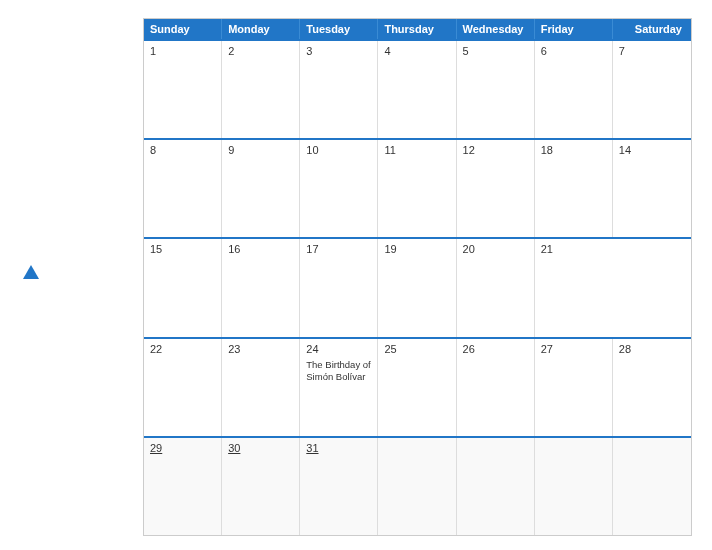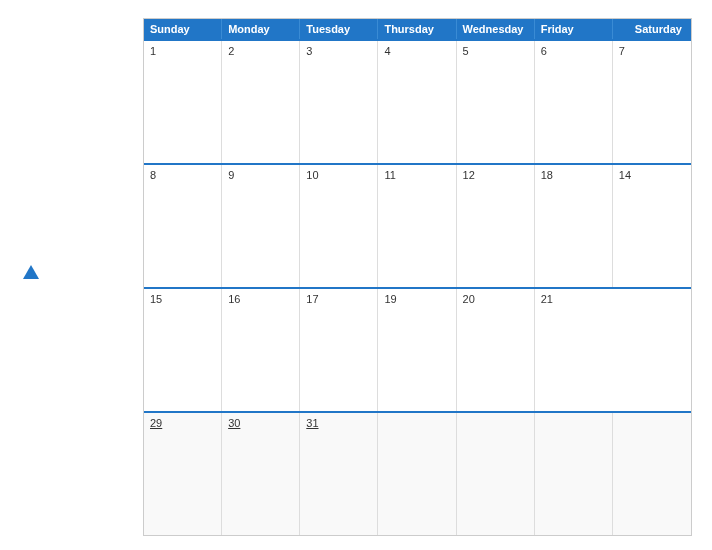--- a/index.html
+++ b/index.html
@@ -218,20 +218,44 @@
           <div class="cal-cell">
             <div class="day-num">19</div>
           </div>
           <div class="cal-cell">
             <div class="day-num">20</div>
           </div>
           <div class="cal-cell">
             <div class="day-num">21</div>
           </div>
         </div>
+        <div class="cal-week">
+          <div class="cal-cell">
+            <div class="day-num">22</div>
+          </div>
+          <div class="cal-cell">
+            <div class="day-num">23</div>
+          </div>
+          <div class="cal-cell">
+            <div class="day-num">24</div>
+            <div class="day-event">The Birthday of Simón Bolívar</div>
+          </div>
+          <div class="cal-cell">
+            <div class="day-num">25</div>
+          </div>
+          <div class="cal-cell">
+            <div class="day-num">26</div>
+          </div>
+          <div class="cal-cell">
+            <div class="day-num">27</div>
+          </div>
+          <div class="cal-cell">
+            <div class="day-num">28</div>
+          </div>
+        </div>
         <div class="cal-week week-last">
           <div class="cal-cell">
             <div class="day-num">29</div>
           </div>
           <div class="cal-cell">
             <div class="day-num">30</div>
           </div>
           <div class="cal-cell">
             <div class="day-num">31</div>
           </div>

